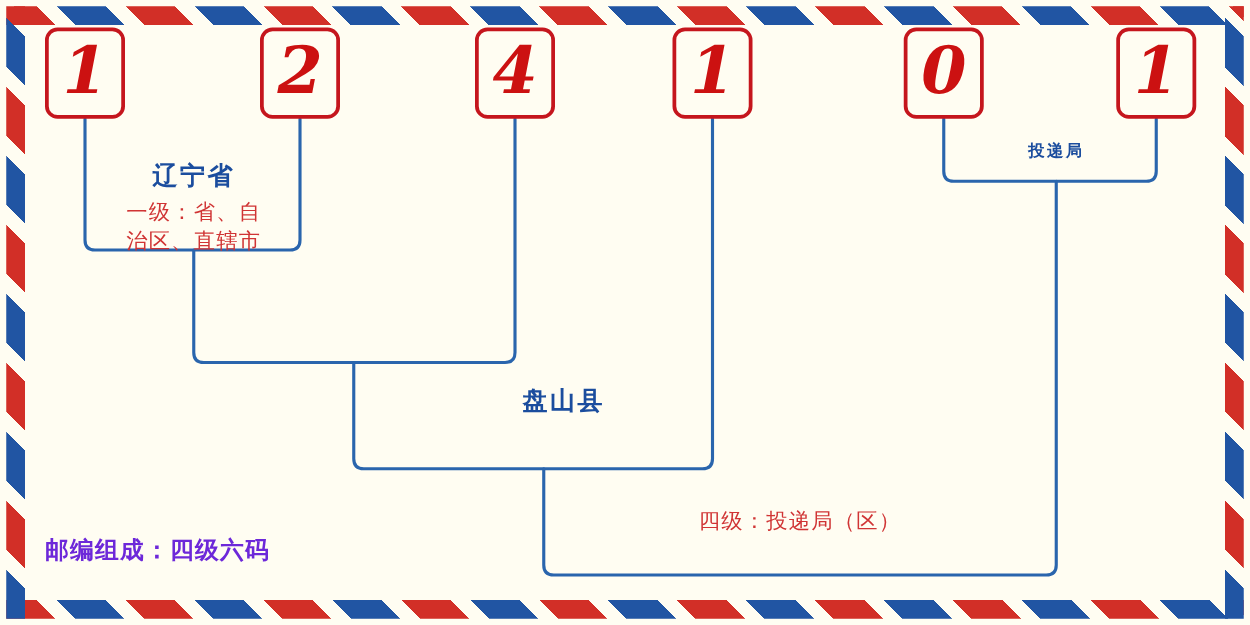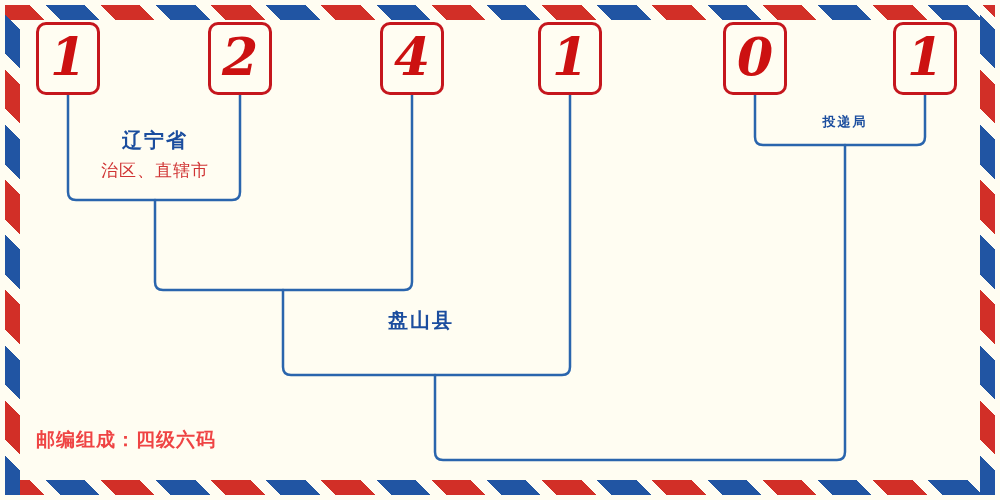--- a/index.html
+++ b/index.html
@@ -76,32 +76,32 @@
   }
   .lvl-desc {
     color: #d03434;
     font-size: 17px;
     line-height: 23px;
     letter-spacing: 1px;
     margin-top: 7px;
   }
   .label-1 { left: 73px;  top: 128px; width: 164px; }
   .label-2 { left: 193px; top: 224px; width: 180px; }
-  .label-3 { left: 301px; top: 308px; width: 240px; }
+  .label-3 { left: 331px; top: 308px; width: 240px; }
   .label-4 { left: 500px; top: 396px; width: 280px; }
   .label-4 .lvl-name { font-size: 18px; letter-spacing: 1px; }
   .label-4 .lvl-desc { margin-top: 10px; }
   .label-delivery { left: 785px; top: 110px; width: 120px; }
   .label-delivery .lvl-name { font-size: 13px; }
 
   .footer-note {
     position: absolute;
     left: 36px;
     top: 427px;
-    color: #ef4444;
+    color: #6d28d9;
     font-weight: bold;
     font-size: 19px;
     letter-spacing: 1px;
   }
 </style>
 </head>
 <body>
 
 <div class="canvas">
 
@@ -135,30 +135,32 @@
   <div class="digit-box box-5">
     <span class="digit">0</span>
   </div>
   <div class="digit-box box-6">
     <span class="digit">1</span>
   </div>
 
   <div class="label label-1">
     <div class="lvl-name">辽宁省</div>
     <div class="lvl-desc">
+      <div>一级：省、自</div>
       <div>治区、直辖市</div>
     </div>
   </div>
 
 
   <div class="label label-3">
     <div class="lvl-name">盘山县</div>
   </div>
 
   <div class="label label-4">
+    <div class="lvl-desc">四级：投递局（区）</div>
   </div>
 
   <div class="label label-delivery">
     <div class="lvl-name">投递局</div>
   </div>
 
   <div class="footer-note">邮编组成：四级六码</div>
 
 </div>
 

